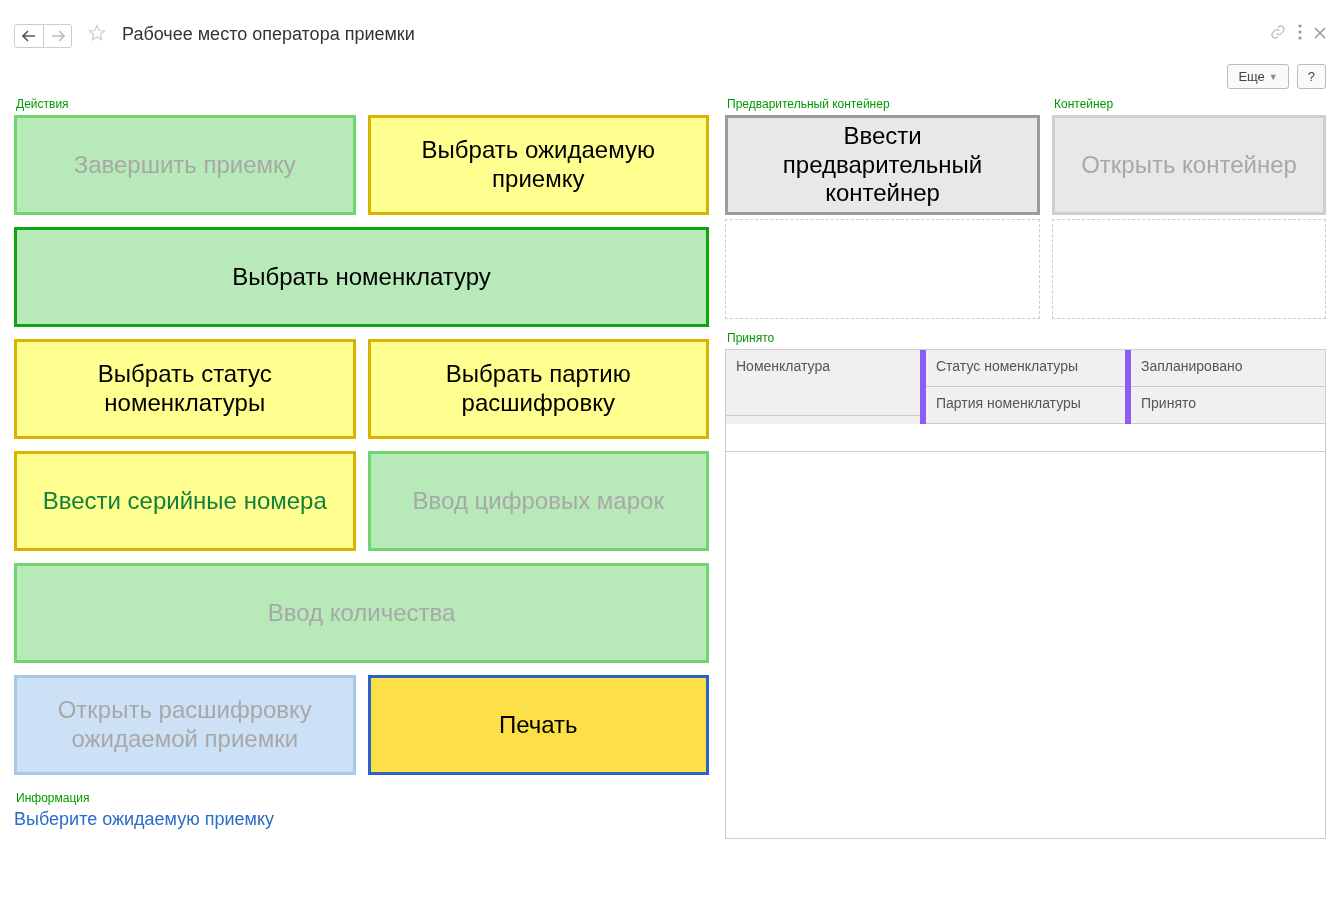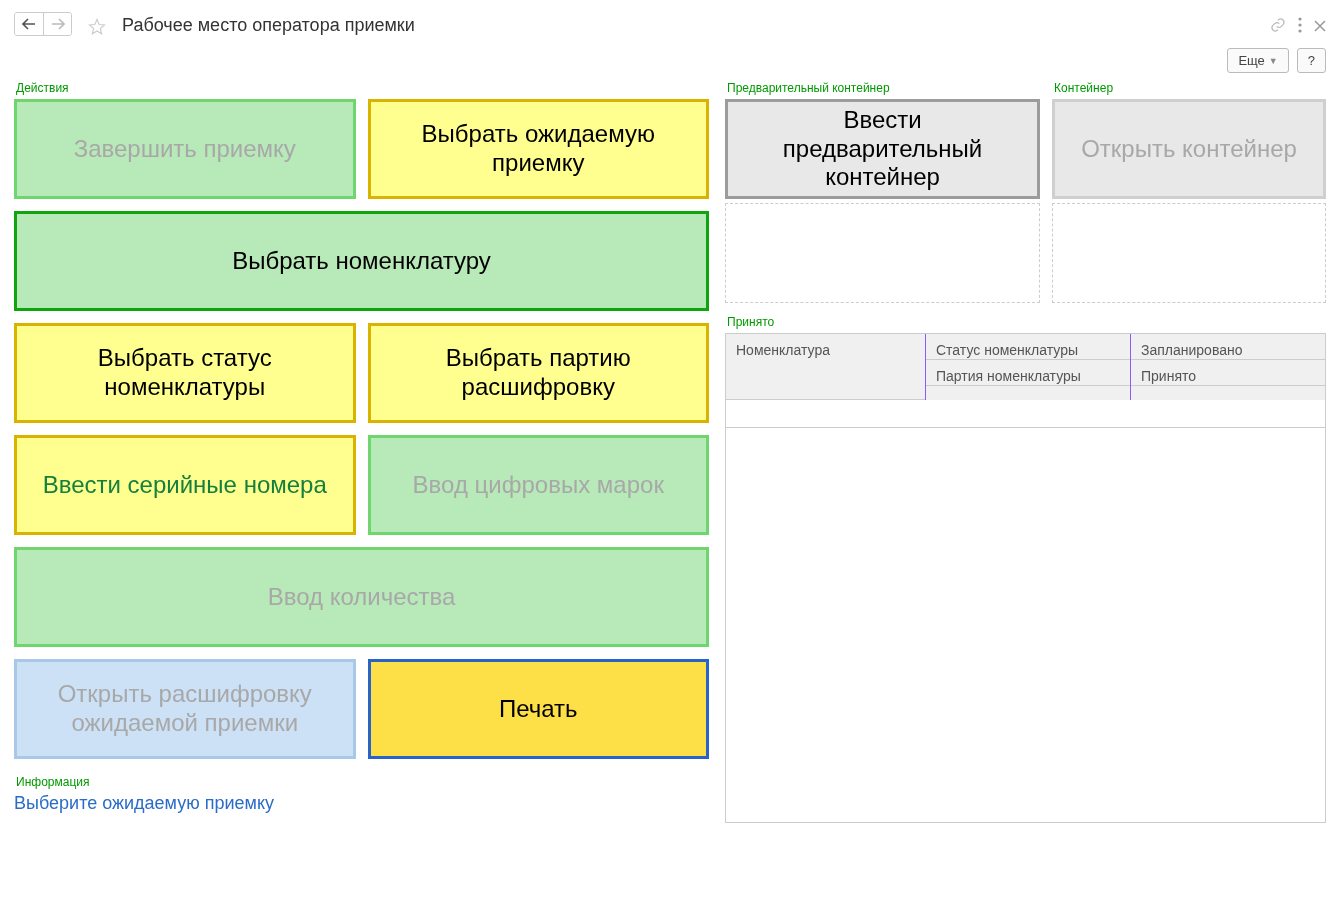--- a/index.html
+++ b/index.html
@@ -11,23 +11,24 @@
     color: #333;
   }
   .window {
     width: 1340px;
     height: 897px;
     position: relative;
     padding: 8px 14px;
   }
   .titlebar {
     display: flex;
-    align-items: flex-end;
+    align-items: flex-start;
     height: 28px;
     gap: 16px;
+    margin-top: 16px;
   }
   .nav-btns {
     display: flex;
     border: 1px solid #ccc;
     border-radius: 3px;
     overflow: hidden;
   }
   .nav-btn {
     width: 28px;
     height: 22px;
@@ -140,32 +141,32 @@
   .table {
     border: 1px solid #ccc;
     flex: 1;
     min-height: 490px;
   }
   .thead {
     display: flex;
     background: #f0f0f0;
   }
   .th-col {
-    border-right: 1px solid #8b5cf6;
+    border-right: 6px solid #8b5cf6;
     flex-shrink: 0;
   }
   .th-col.nom { width: 200px; }
   .th-col.stat { width: 205px; }
   .th-col.plan { flex: 1; border-right: none; }
   .th-cell {
     padding: 8px 10px;
     font-size: 14px;
     color: #555;
     border-bottom: 1px solid #ccc;
-    height: 26px;
+    height: 37px;
   }
   .th-col.nom .th-cell { height: 66px; border-bottom: 1px solid #ccc; }
   .tbody-row {
     height: 28px;
     border-bottom: 1px solid #ccc;
   }
 
   .info-section {
     margin-top: 16px;
   }

